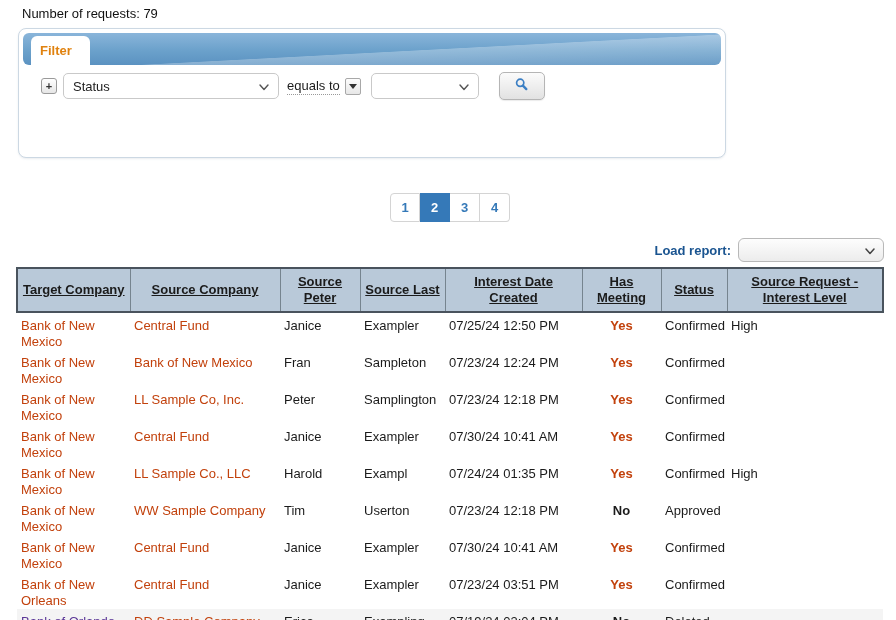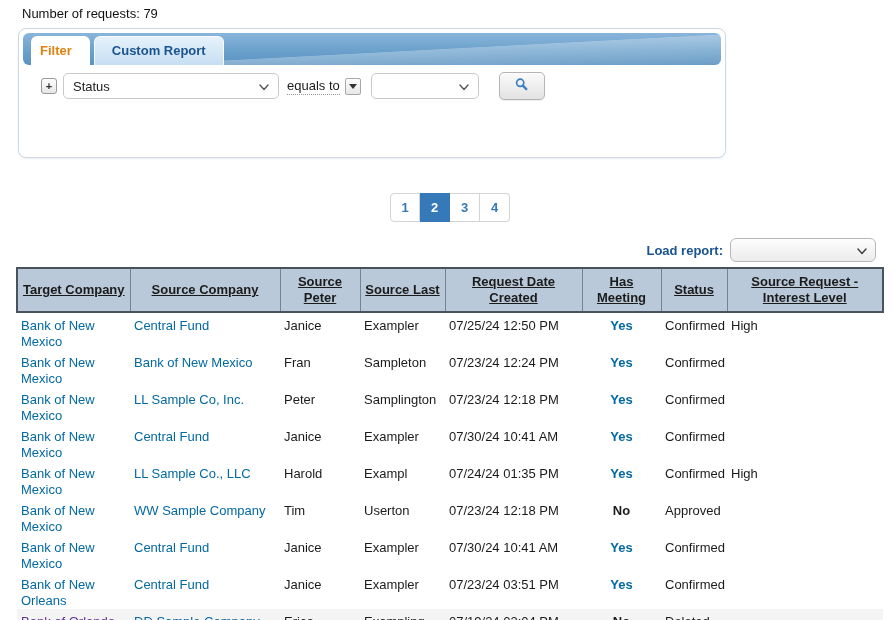--- a/index.html
+++ b/index.html
@@ -66,53 +66,52 @@
   .pagination { display:flex; width:fit-content; margin:35px auto 0; margin-left:390px; }
   .page {
     width:30px; height:29px; line-height:27px; text-align:center; font-weight:bold;
     color:#3579b8; background:#fff; border:1px solid #d4d4d4; border-left:none; cursor:pointer;
   }
   .page:first-child { border-left:1px solid #d4d4d4; border-radius:4px 0 0 4px; }
   .page:last-child { border-radius:0 4px 4px 0; }
   .page.active { background:#3579b8; color:#fff; border-color:#3579b8; }
 
   
-  .load-report { display:flex; justify-content:flex-end; align-items:center; margin:16px 20px 0 0;padding-left:20px; }
+  .load-report { display:flex; justify-content:flex-end; align-items:center; margin:16px 12px 0 0;padding-left:20px; }
   .load-report-label { color:#1a5490; font-weight:bold; margin-right:7px; }
   .load-report-select {
     width:146px; height:24px; border:1px solid #b8b8b8; border-radius:6px;
     background:linear-gradient(#fdfdfd,#ececec); display:flex; align-items:center;
     justify-content:flex-end; padding:0 8px; cursor:pointer;
   }
 
   
   table.grid { margin:5px 0 0 16px; width:866px; border-collapse:collapse; table-layout:fixed; font-size:13px; }
   .grid thead tr { border:2px solid #49535d;padding-left:46px; }
   .grid th {
     background:#b9c9d9; border:1px solid #76848f; color:#1b1b1b;
     font-weight:bold; text-decoration:underline; text-align:center;
     padding:5px 4px; line-height:16px; vertical-align:middle; cursor:pointer;
   }
   .grid td { vertical-align:top; padding:5px 4px 0 4px; height:31px; line-height:16px; }
   .grid td.c5 { text-align:center; }
   .grid tr.shaded { background:#f4f4f4; }
   .c0{width:113px;} .c1{width:150px;} .c2{width:80px;} .c3{width:85px;}
   .c4{width:137px;} .c5{width:79px;font-weight:bold;} .c6{width:66px;} .c7{width:156px;}
-  .link { color:#0369a1; cursor:pointer; }
+  .link { color:#c2410c; cursor:pointer; }
   .link.visited { color:#5a3596; }
 </style>
 </head>
 <body>
 
 <div class="requests-count">Number of requests: 79</div>
 
 <div class="panel">
   <div class="tabbar">
       <div class="tab active">Filter</div>
-      <div class="tab">Custom Report</div>
     </div>
   <div class="hide-options">Hide Options</div>
   <div class="controls">
     <div class="plus-btn">+</div>
     <div class="sel sel-field">
       <span>Status</span>
       <span class="chev">
         <svg width="10" height="7" viewBox="0 0 10 7">
             <polyline points="1,1 5,5.5 9,1" fill="none" stroke="#555" stroke-width="1.4" stroke-linecap="round" stroke-linejoin="round"></polyline>
           </svg>
@@ -160,21 +159,21 @@
   </div>
 </div>
 
 <table class="grid">
   <thead>
     <tr>
         <th class="c0">Target Company</th>
         <th class="c1">Source Company</th>
         <th class="c2">Source Peter</th>
         <th class="c3">Source Last</th>
-        <th class="c4">Request Date Created</th>
+        <th class="c4">Interest Date Created</th>
         <th class="c5">Has Meeting</th>
         <th class="c6">Status</th>
         <th class="c7">Source Request - Interest Level</th>
       </tr>
   </thead>
   <tbody>
       <tr>
         <td class="c0"><span class="link">Bank of New Mexico</span></td>
         <td class="c1"><span class="link">Central Fund</span></td>
         <td class="c2">Janice</td>

